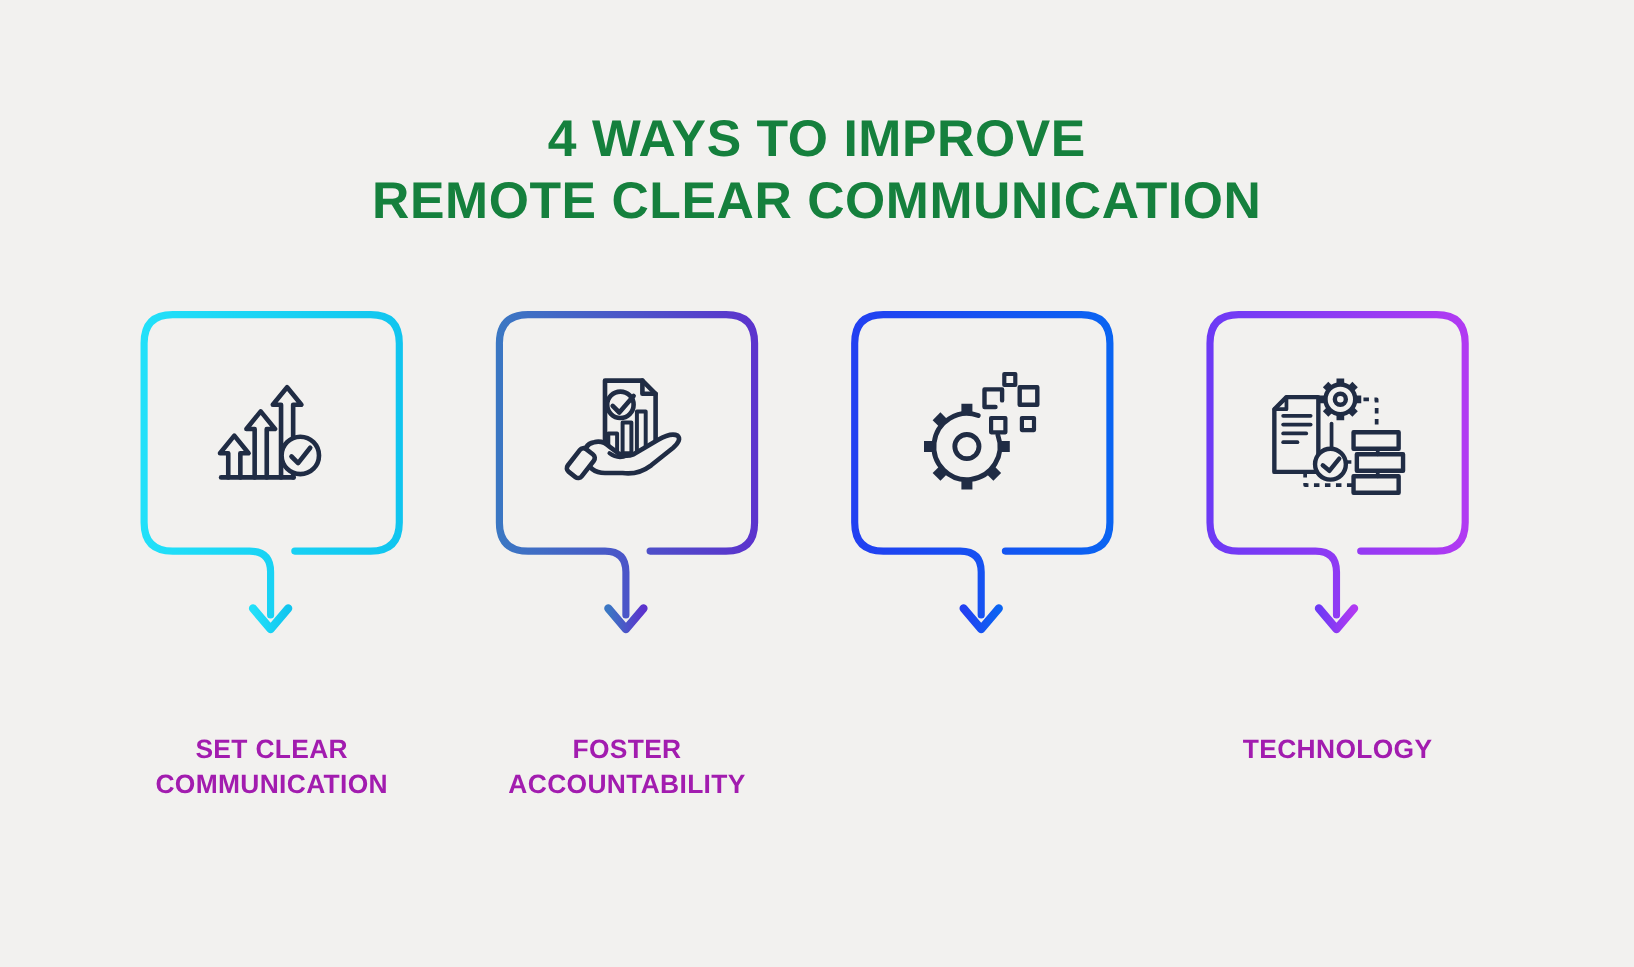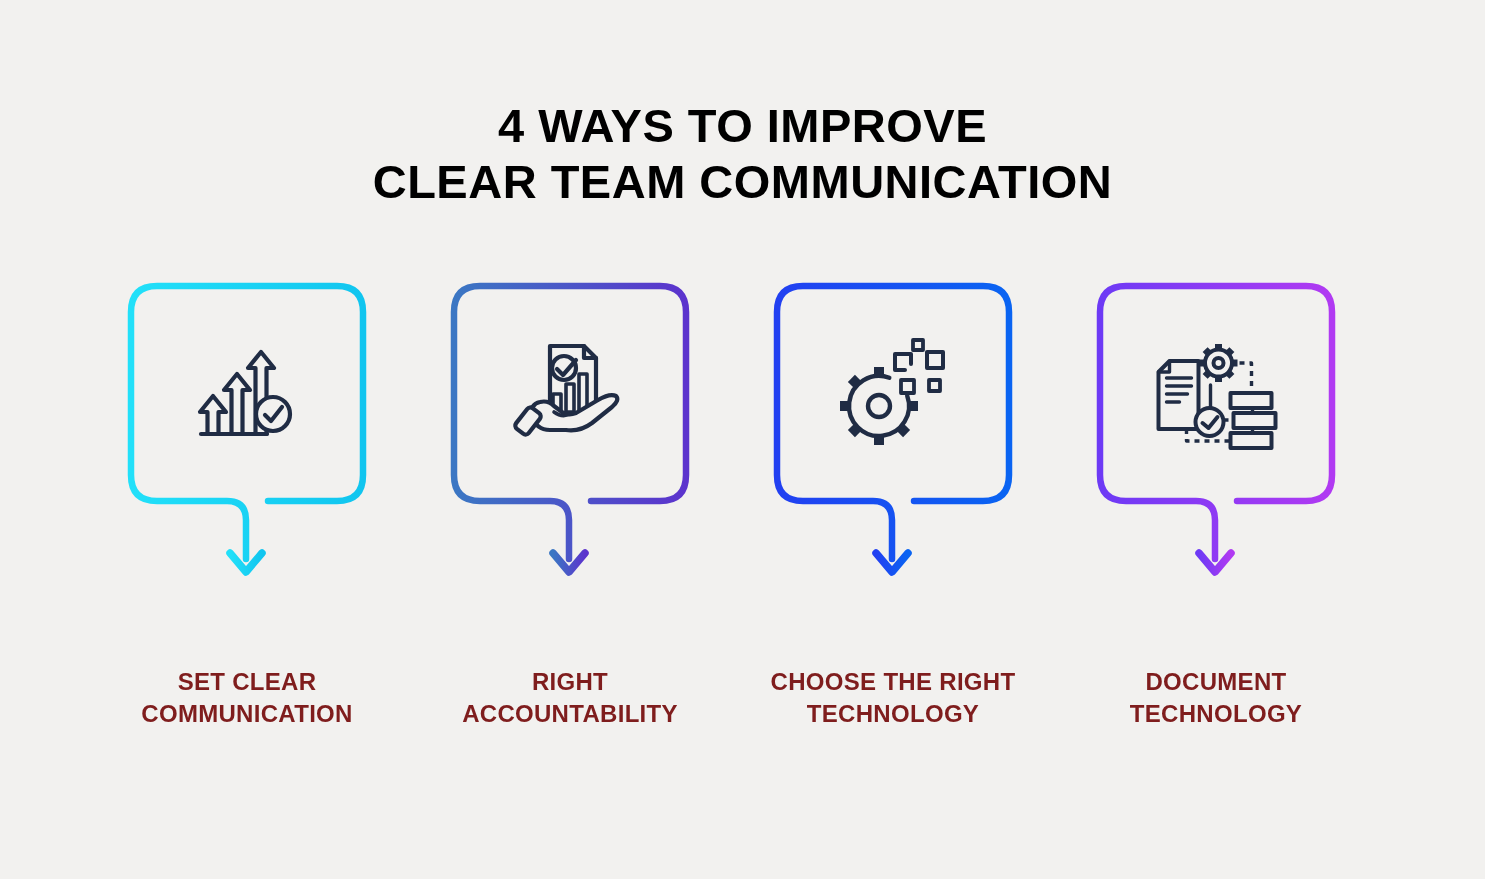--- a/index.html
+++ b/index.html
@@ -11,21 +11,21 @@
     background: #f2f1ef;
     font-family: "Liberation Sans", sans-serif;
     overflow: hidden;
   }
   .title {
     position: absolute;
     top: 98px;
     left: 0;
     width: 100%;
     text-align: center;
-    color: #000000;
+    color: #15803d;
     font-size: 47px;
     font-weight: bold;
     line-height: 56px;
     letter-spacing: 0.5px;
   }
   .cards-row {
     position: absolute;
     top: 282px;
     left: 97px;
     display: flex;
@@ -40,35 +40,35 @@
   }
   .card-icon {
     position: absolute;
     top: 56px;
     left: 50%;
     transform: translateX(-50%);
   }
   .card-label {
     margin-top: 84px;
     text-align: center;
-    color: #7f1d1d;
+    color: #a21caf;
     font-size: 24px;
     font-weight: bold;
     line-height: 32px;
     letter-spacing: 0.3px;
   }
 </style>
 </head>
 <body>
 
 <div class="page">
 
   <div class="title">
     <div>4 WAYS TO IMPROVE</div>
-    <div>CLEAR TEAM COMMUNICATION</div>
+    <div>REMOTE CLEAR COMMUNICATION</div>
   </div>
 
   <div class="cards-row">
 
     <div class="card-col">
       <div class="card-box">
         <svg width="240" height="300" viewBox="0 0 240 300">
           <defs>
             <linearGradient id="grad0" x1="0" y1="0" x2="1" y2="0">
               <stop offset="0%" stop-color="#22e0f9"></stop>
@@ -116,21 +116,21 @@
             <rect x="69" y="36" width="8" height="38" stroke-width="3.6"></rect>
             <circle cx="54" cy="30" r="12" fill="#f2f1ef"></circle>
             <path d="M 47 31 L 53 37 L 66 22"></path>
             <path fill="#f2f1ef" d="M 22 78 Q 20 66 30 64 Q 38 62 44 68 L 52 74 Q 58 78 66 75 L 88 62 Q 100 55 106 58 Q 110 62 102 69 L 82 85 Q 70 94 56 92 L 40 92 Q 26 92 22 78 Z"></path>
             <path d="M 44 74 Q 52 80 60 76" stroke-width="3.6"></path>
             <rect x="10" y="70" width="16" height="26" rx="4" fill="#f2f1ef" transform="rotate(38 18 83)"></rect>
           </g>
         </svg>
       </div>
       <div class="card-label">
-        <div>RIGHT</div>
+        <div>FOSTER</div>
         <div>ACCOUNTABILITY</div>
       </div>
     </div>
 
     <div class="card-col">
       <div class="card-box">
         <svg width="240" height="300" viewBox="0 0 240 300">
           <defs>
             <linearGradient id="grad2" x1="0" y1="0" x2="1" y2="0">
               <stop offset="0%" stop-color="#2240f1"></stop>
@@ -153,24 +153,20 @@
               <path d="M 67.2 89.2 L 73.6 95.6"></path>
             </g>
             <circle cx="46" cy="68" r="11"></circle>
             <path d="M 78 26 V 16 H 62 V 32 H 72" stroke-width="4"></path>
             <rect x="80" y="2" width="10" height="10" stroke-width="3.8"></rect>
             <rect x="94" y="14" width="16" height="16" stroke-width="4"></rect>
             <rect x="68" y="42" width="13" height="13" stroke-width="3.8"></rect>
             <rect x="96" y="42" width="11" height="11" stroke-width="3.8"></rect>
           </g>
         </svg>
-      </div>
-      <div class="card-label">
-        <div>CHOOSE THE RIGHT</div>
-        <div>TECHNOLOGY</div>
       </div>
     </div>
 
     <div class="card-col">
       <div class="card-box">
         <svg width="240" height="300" viewBox="0 0 240 300">
           <defs>
             <linearGradient id="grad3" x1="0" y1="0" x2="1" y2="0">
               <stop offset="0%" stop-color="#6d3af5"></stop>
               <stop offset="100%" stop-color="#b13af2"></stop>
@@ -213,19 +209,18 @@
             <path d="M 49 85 L 55 90 L 64 79"></path>
             <rect x="77" y="55" width="41" height="15"></rect>
             <rect x="80" y="75" width="42" height="15"></rect>
             <rect x="77" y="95" width="41" height="15"></rect>
             <path d="M 99 70 V 75" stroke-width="3.4"></path>
             <path d="M 99 90 V 95" stroke-width="3.4"></path>
           </g>
         </svg>
       </div>
       <div class="card-label">
-        <div>DOCUMENT</div>
         <div>TECHNOLOGY</div>
       </div>
     </div>
 
   </div>
 </div>
 
 </body></html>

